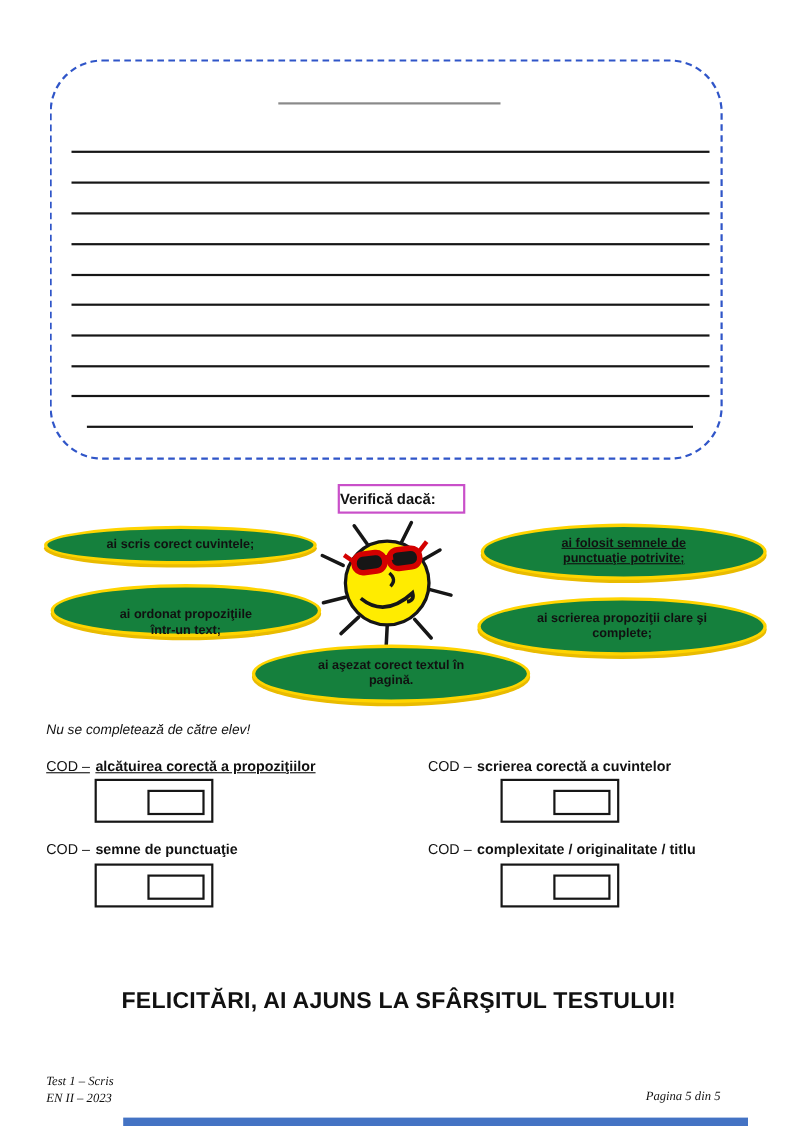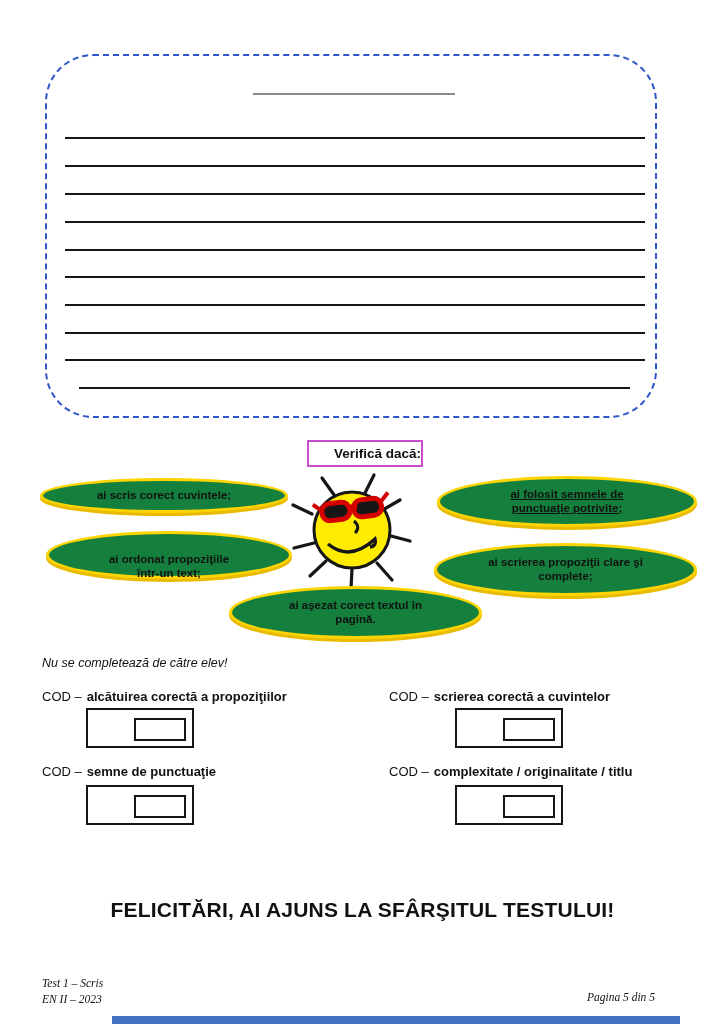--- a/index.html
+++ b/index.html
@@ -28,21 +28,21 @@
   .write-line {
     left: 65px; width: 580px; height: 0;
     border-top: 2px solid #161616;
   }
   .write-line.indent { left: 79px; width: 551px; }
 
   
   .verify-box {
     left: 307px; top: 440px; width: 116px; height: 27px;
     border: 2px solid #c94fc9;
-    display: flex; align-items: center; justify-content: flex-end;
+    display: flex; align-items: center; justify-content: flex-start;
     font-weight: bold; font-size: 13.5px;
     background: #fff;
   }
 
   
   .sun-wrap { left: 288px; top: 462px; width: 130px; height: 135px; }
 
   
   .bubble {
     border: 3px solid #ffd400;
@@ -63,21 +63,21 @@
   .b2 span { max-width: 142px; margin-top: 23px; }
   .b3 span { max-width: 140px; }
   .b4 span { max-width: 168px; }
   .b5 span { max-width: 158px; }
 
   
   .note { left: 42px; top: 656px; font-style: italic; font-size: 12.5px; }
   .cod-label { font-size: 13px; white-space: nowrap; }
   .cod-label .prefix { font-weight: normal; margin-right: 5px; }
   .cod-label .bold { font-weight: bold; }
-  .cl1 { left: 42px;  top: 689px; }
+  .cl1 { left: 42px;  top: 689px; text-decoration: underline; }
   .cr1 { left: 389px; top: 689px; }
   .cl2 { left: 42px;  top: 764px; }
   .cr2 { left: 389px; top: 764px; }
   .cod-box-outer {
     width: 108px; height: 40px;
     border: 2px solid #161616; background: #fff;
   }
   .cod-box-inner {
     position: absolute; left: 46px; top: 8px;
     width: 52px; height: 23px;

